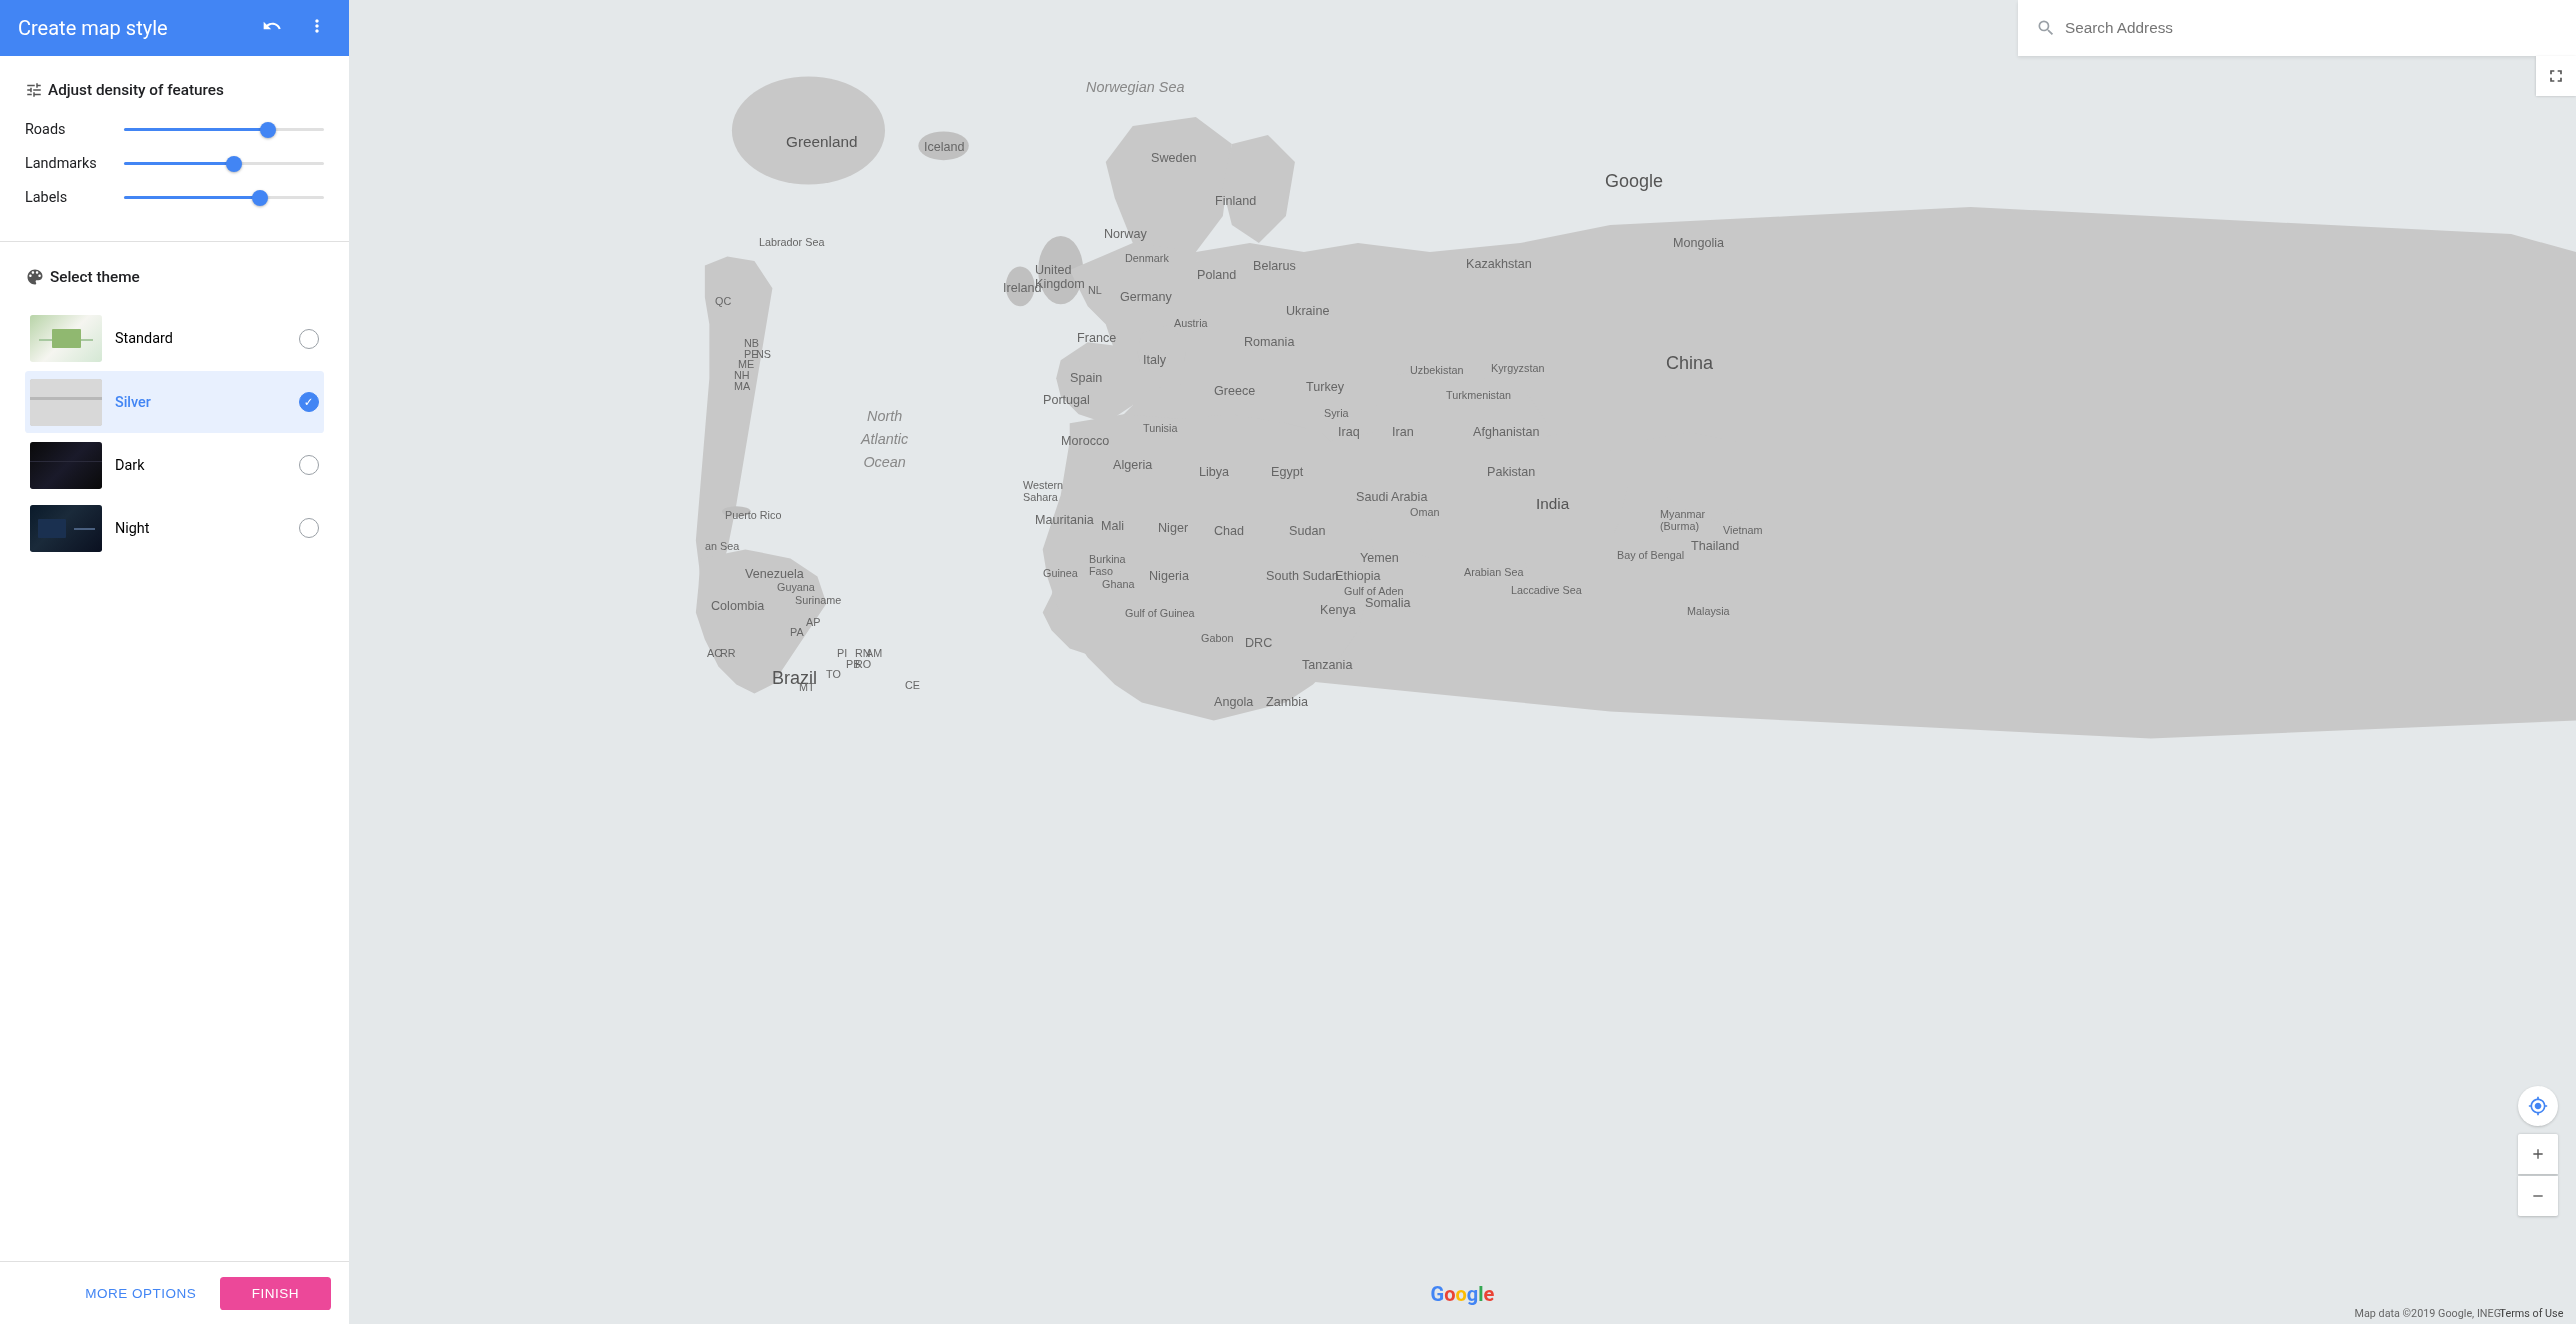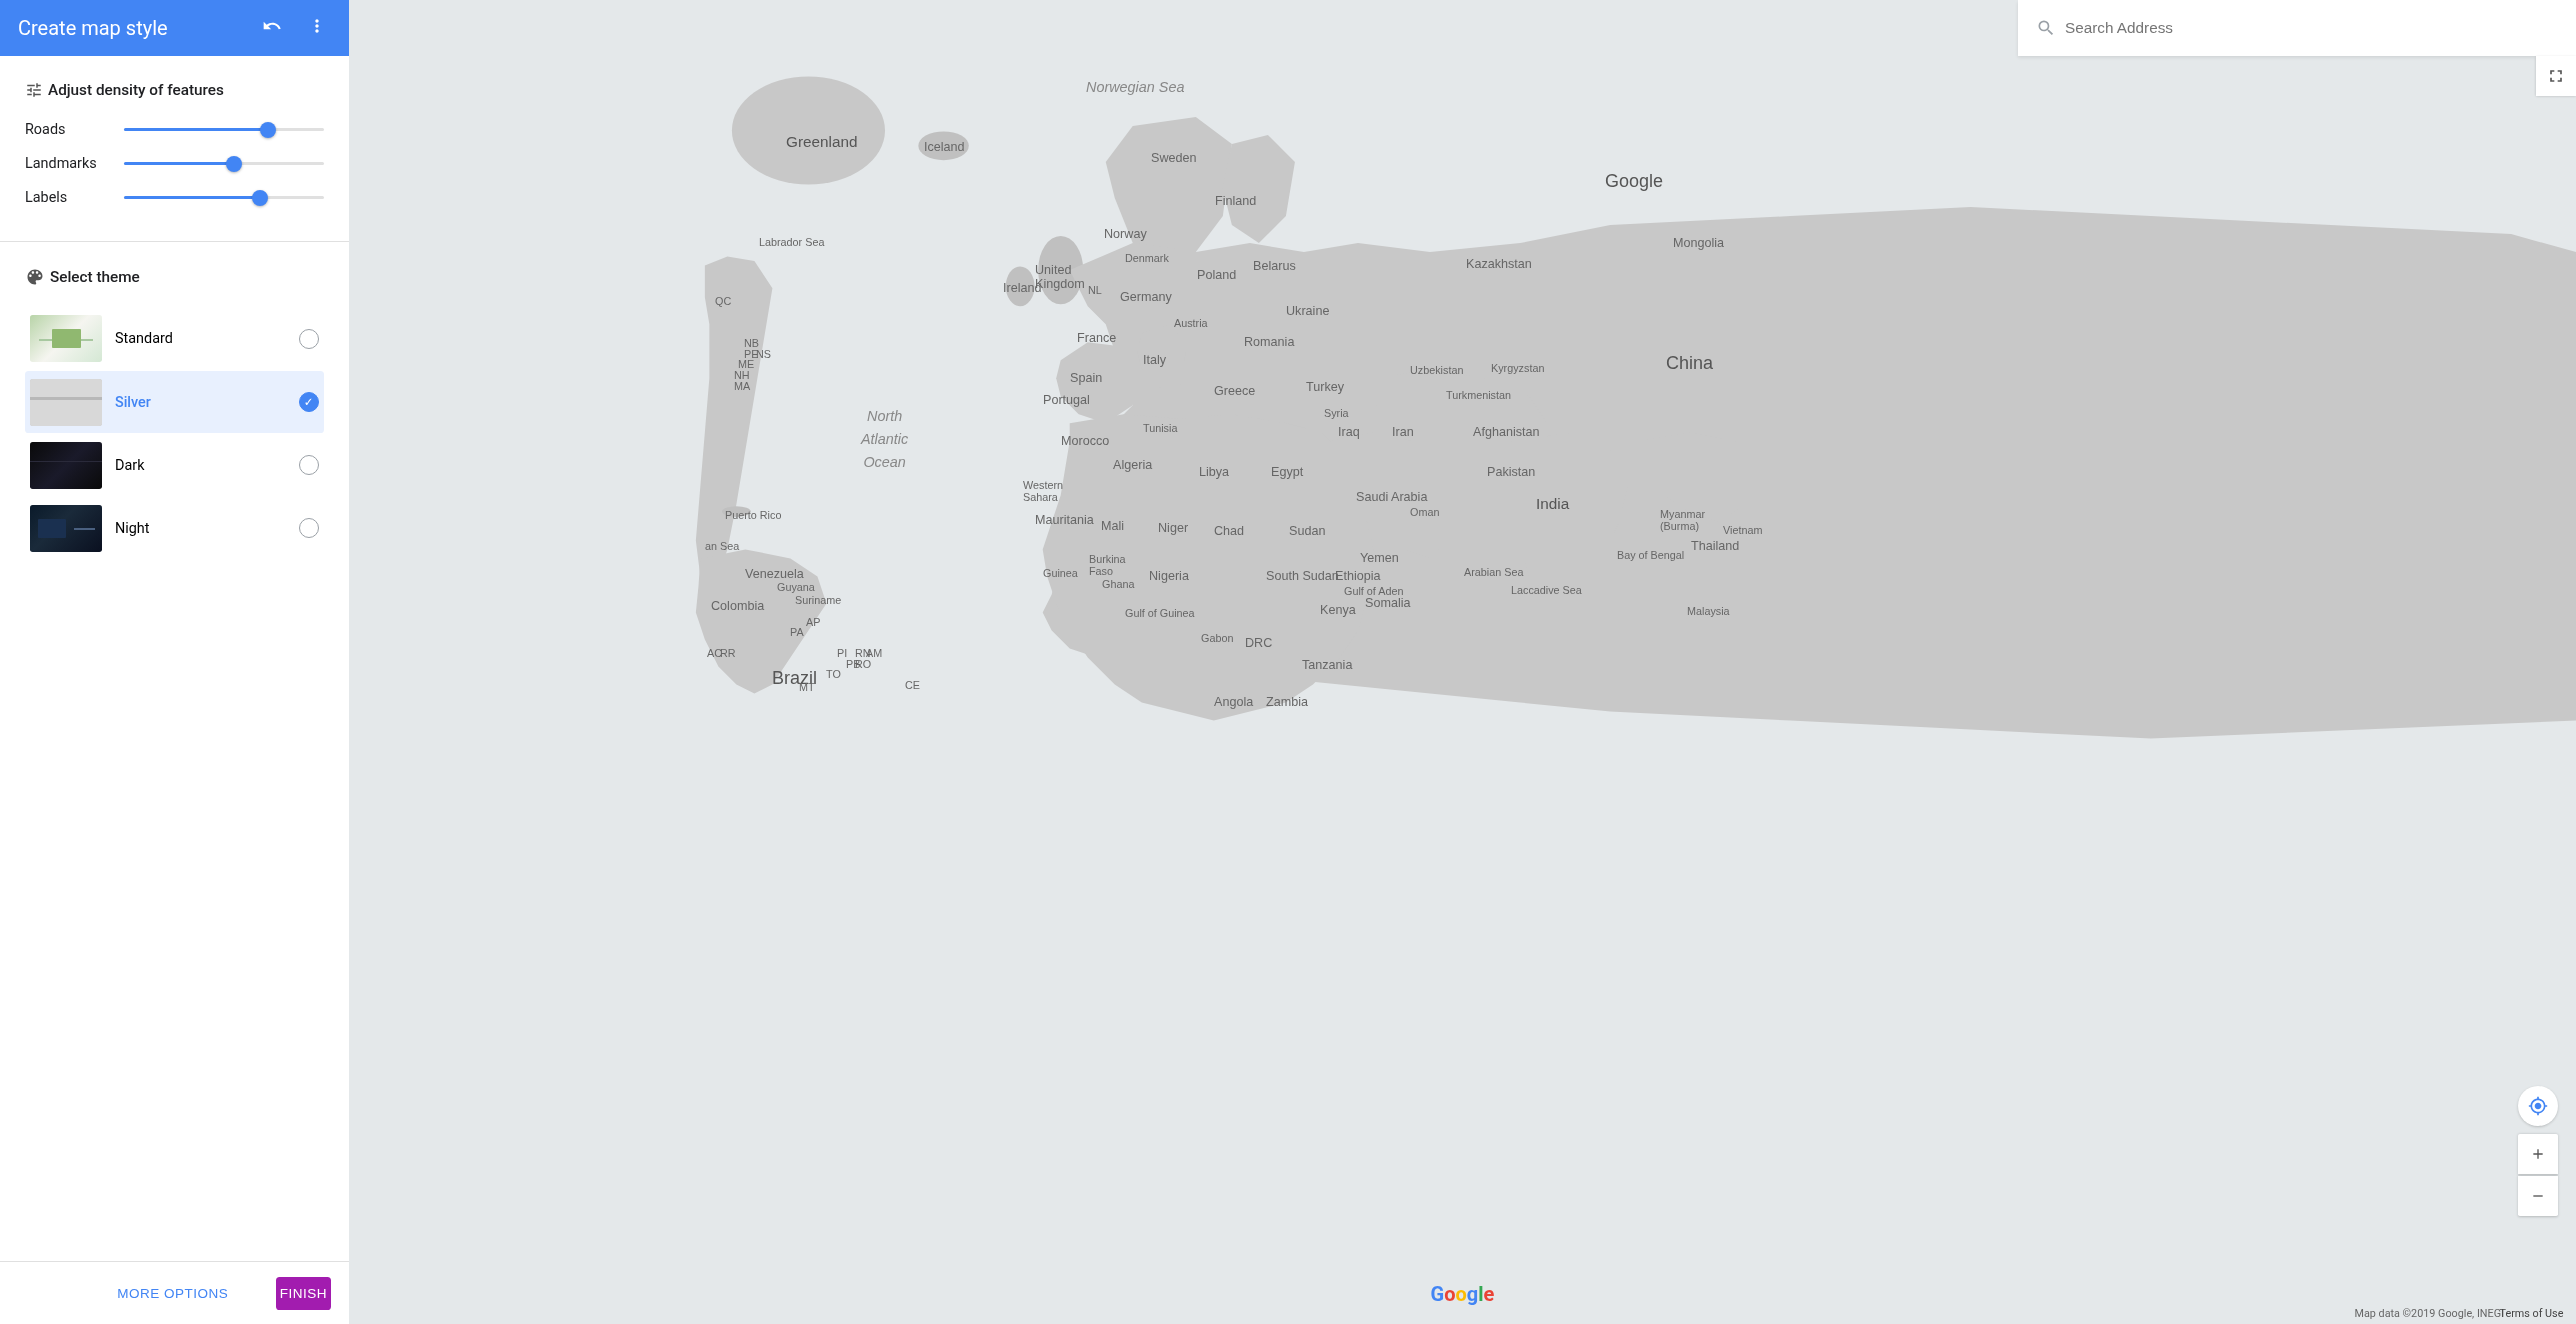--- a/index.html
+++ b/index.html
@@ -288,30 +288,29 @@
       background: none;
       border: none;
       color: #4285f4;
       font-size: 13.5px;
       font-weight: 500;
       cursor: pointer;
       padding: 9px 12.6px;
       letter-spacing: 0.5px;
     }
     .btn-finish {
-      background: #a21caf;
+      background: #ec4899;
       color: white;
       border: none;
       border-radius: 3.6px;
       font-size: 13.5px;
       font-weight: 500;
       cursor: pointer;
-      padding: 9px 4px;
+      padding: 9px 32px;
       letter-spacing: 0.5px;
-      margin-left: 24px;
     }
 
     
     .map-area {
       position: absolute;
       top: 0;
       left: 349px;
       width: calc(2576px - 349px);
       height: 1324px;
       background: #e8e8e8;

